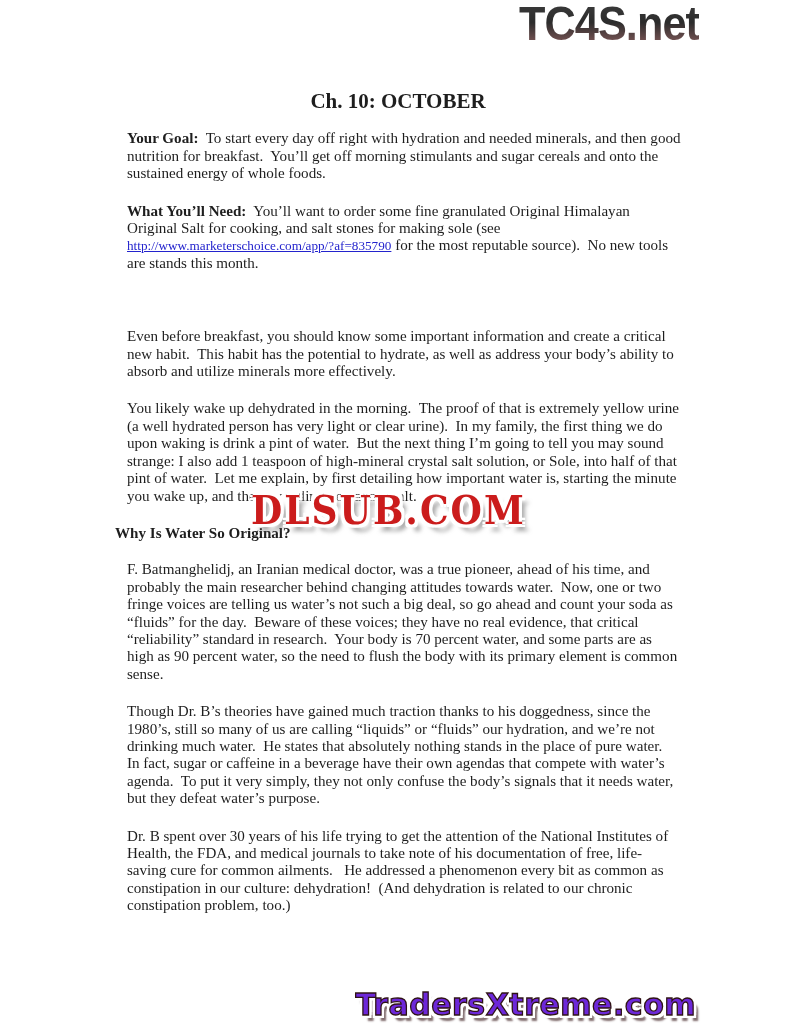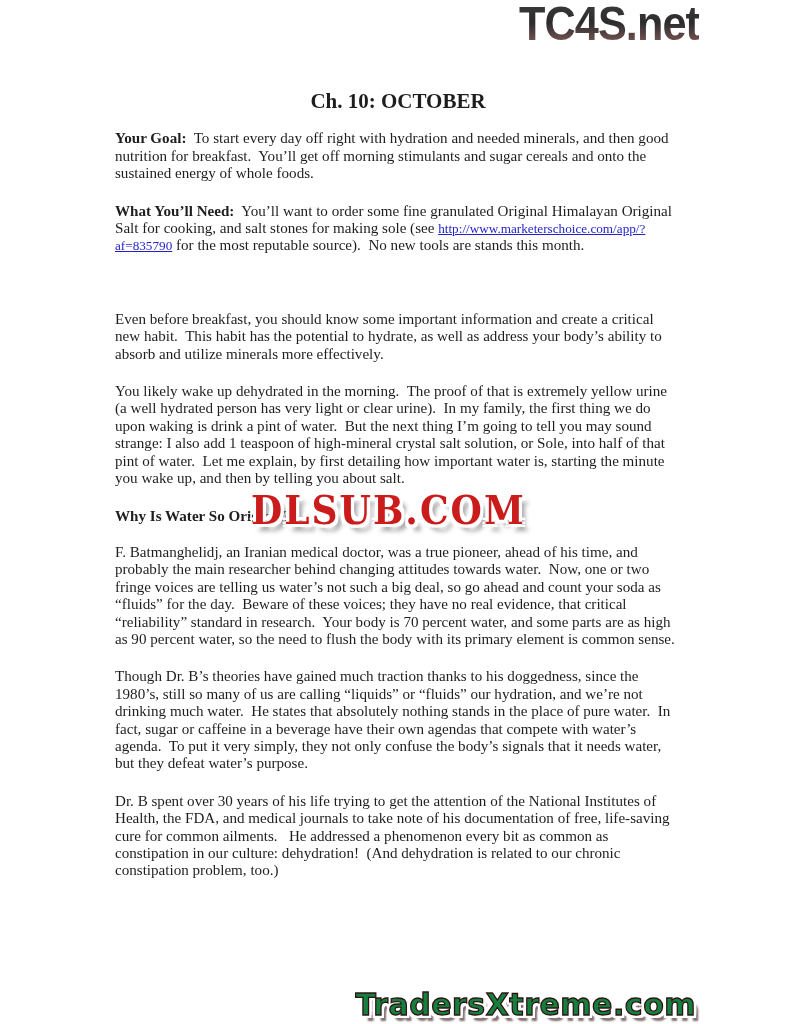--- a/index.html
+++ b/index.html
@@ -40,21 +40,21 @@
     font-size: 15.1px;
     line-height: 17.4px;
   }
   .doc-title {
     text-align: center;
     font-weight: bold;
     font-size: 21px;
     margin: 0 0 20px 0;
   }
   .content p {
-    margin: 0 0 20px 0;
+    margin: 0 0 20px 12px;
     white-space: pre-wrap;
   }
   .content p.big-gap { margin-bottom: 56px; }
   .lead { font-weight: bold; }
   .section-heading {
     font-weight: bold;
     margin: 0 0 19px 0;
     white-space: pre-wrap;
   }
   a.doc-link {
@@ -85,21 +85,21 @@
     user-select: none;
   }
   .traders {
     position: absolute;
     right: 9px;
     bottom: 2px;
     font-family: "DejaVu Sans", sans-serif;
     font-weight: 700;
     font-size: 30px;
     letter-spacing: 0.5px;
-    color: #15803d;
+    color: #6d28d9;
     -webkit-text-stroke: 1.3px #2e1214;
     text-shadow:
       -3px -3px 0 #fff,  3px -3px 0 #fff,
       -3px  3px 0 #fff,  3px  3px 0 #fff,
       -3px  0   0 #fff,  3px  0   0 #fff,
        0   -3px 0 #fff,  0    3px 0 #fff,
        5px  6px 2px rgba(45,12,14,0.6);
     user-select: none;
   }
 </style>

